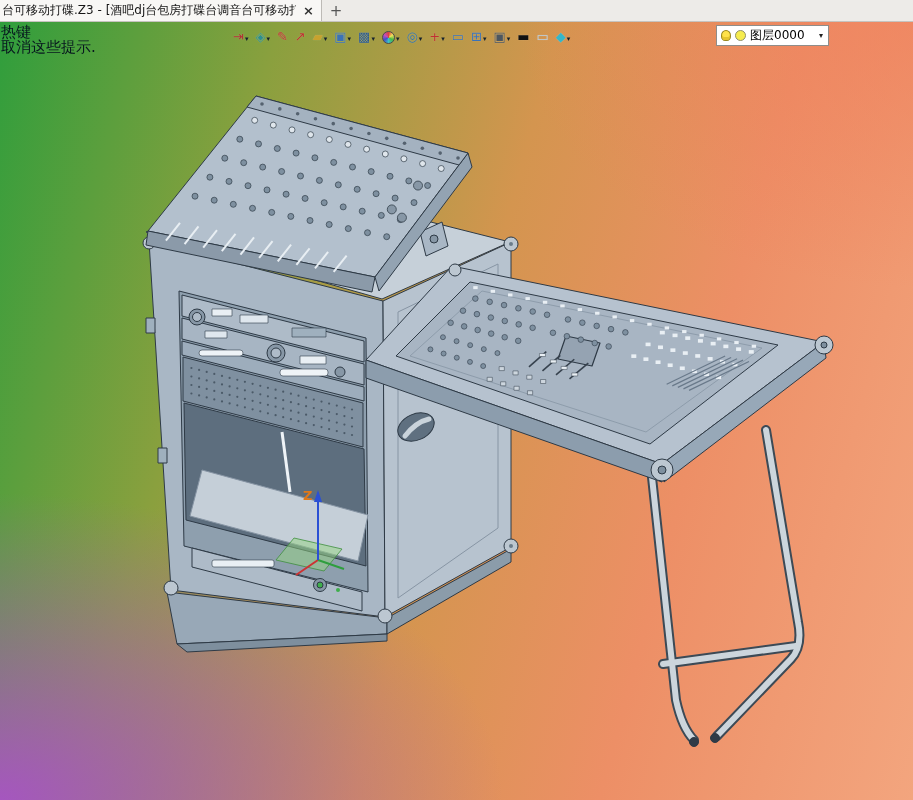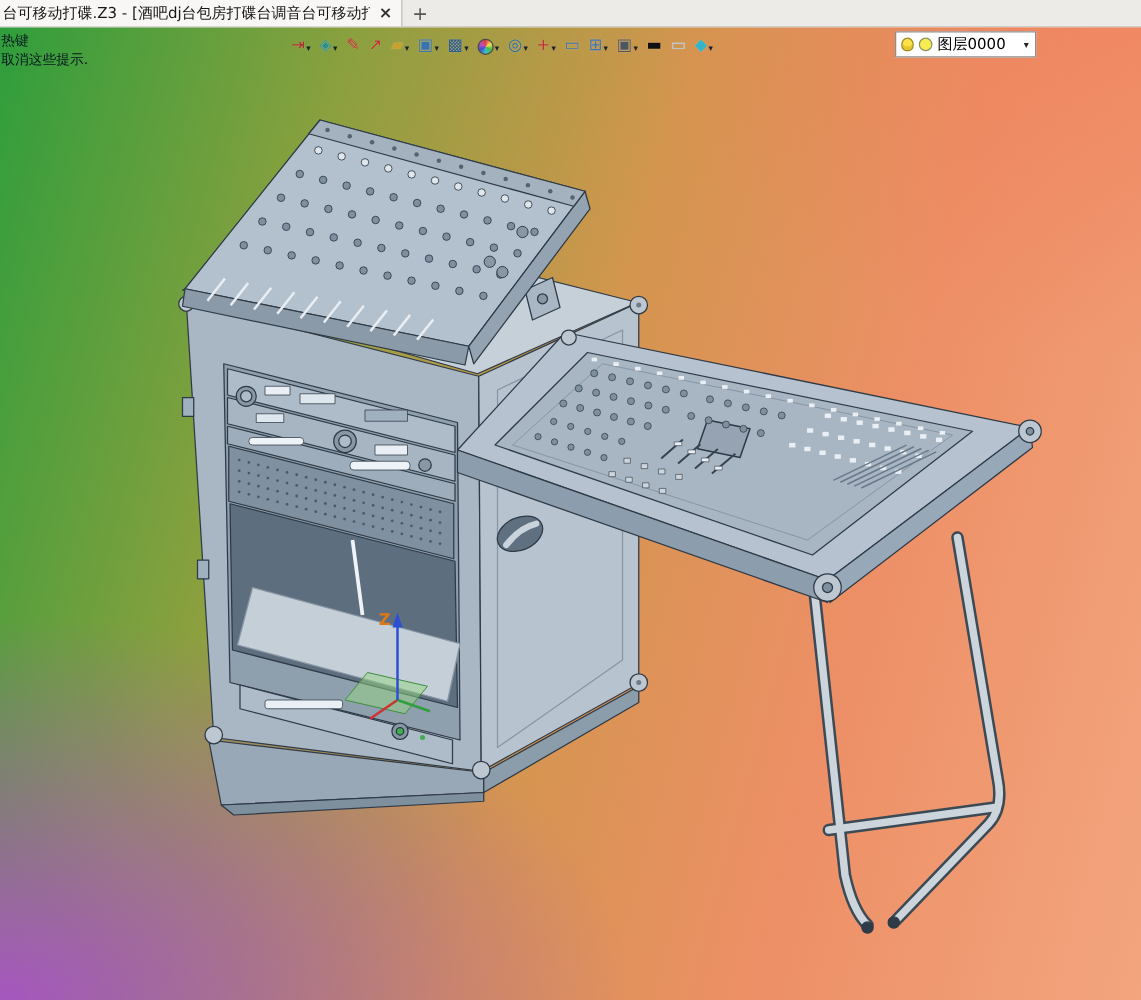--- a/index.html
+++ b/index.html
@@ -36,21 +36,21 @@
   .layer-box{position:absolute;left:716px;top:3px;width:113px;height:21px;background:#fff;
              border:1px solid #8f8d8a;display:flex;align-items:center;gap:4px;padding:0 5px 0 4px;
              font-size:12px;color:#000}
   .bulb{width:10px;height:11px;border-radius:50% 50% 42% 42%;background:#ffe24a;
         border:1px solid #9a8820;box-shadow:inset 0 -3px 0 #e6c52e;flex:none}
   .swatch{width:11px;height:11px;border-radius:50%;background:#f6ec4e;border:1px solid #90906a;flex:none}
   .layer-label{white-space:nowrap}
   .layer-dd{margin-left:auto;font-size:8px;color:#222}
 
   
-  .hints{position:absolute;left:1px;top:3px;font-size:11px;line-height:15px;color:#07161f}
+  .hints{position:absolute;left:1px;top:3px;font-size:15px;line-height:15px;color:#07161f}
 
   
   .tube-o{fill:none;stroke:#3c4a56;stroke-width:10;stroke-linecap:round}
   .tube-i{fill:none;stroke:#ccd5dc;stroke-width:6;stroke-linecap:round}
 </style>
 </head>
 <body>
 
 <div class="tab-bar">
   <div class="tab">

